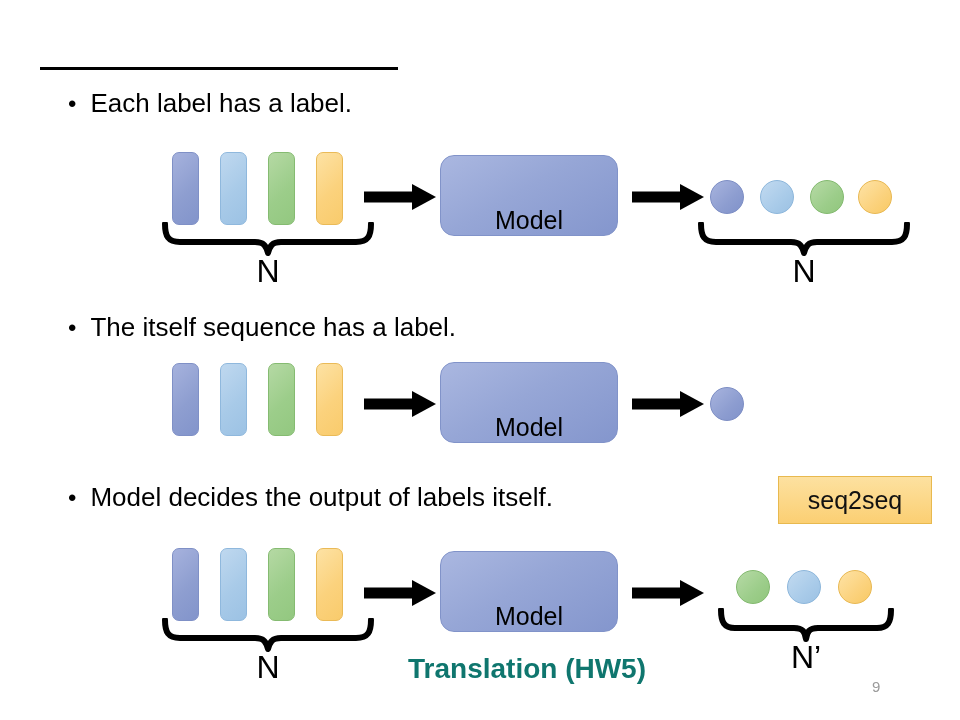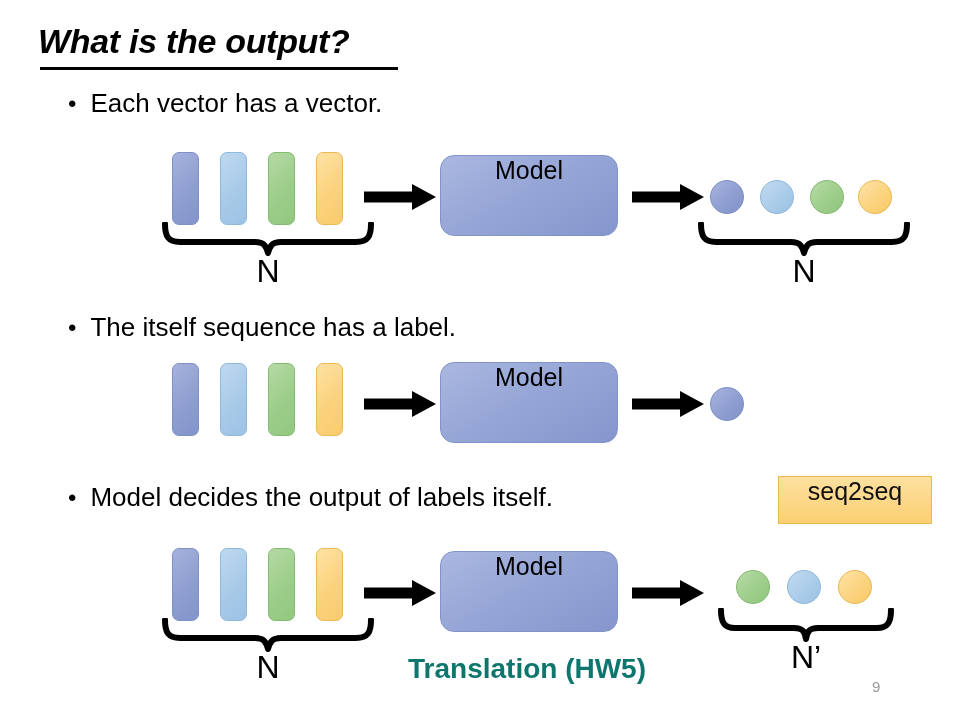--- a/index.html
+++ b/index.html
@@ -63,20 +63,21 @@
   
   .badge {
     position: absolute;
     left: 778px;
     top: 476px;
     width: 152px;
     height: 46px;
     background: linear-gradient(180deg, #fde1a0 0%, #fbcf73 100%);
     border: 1px solid #e8b94f;
     display: flex;
+    align-items: center;
     justify-content: center;
     font-size: 25px;
     color: #111;
   }
 
   
   .vec {
     position: absolute;
     width: 27px;
     height: 73px;
@@ -104,21 +105,21 @@
   
   .model {
     position: absolute;
     width: 178px;
     height: 81px;
     border-radius: 14px;
     box-sizing: border-box;
     background: linear-gradient(150deg, #aab7e0 0%, #96a6d6 45%, #8496cd 100%);
     border: 1px solid #8193c9;
     display: flex;
-    align-items: flex-start;
+    align-items: flex-end;
     justify-content: center;
     font-size: 25px;
     color: #000;
   }
 
   
   .arrow { position: absolute; }
 
   
   .brace { position: absolute; }
@@ -150,26 +151,25 @@
     top: 678px;
     font-size: 15px;
     color: #9a9a9a;
   }
 </style>
 </head>
 <body>
 
 <div class="slide">
 
-  <div class="title">What is the output?</div>
   <div class="title-rule"></div>
 
   <div class="bullet bullet-1">
     <span class="dot">•</span>
-    <span>Each vector has a vector.</span>
+    <span>Each label has a label.</span>
   </div>
 
   <div>
     <div class="vec c1" style="left:172px; top:152px;"></div>
     <div class="vec c2" style="left:220px; top:152px;"></div>
     <div class="vec c3" style="left:268px; top:152px;"></div>
     <div class="vec c4" style="left:316px; top:152px;"></div>
 
     <svg class="brace" style="left:160px; top:222px;" width="216" height="44" viewBox="0 0 216 44">
       <path d="M5,2 C5,14 8,20 20,20 L95,20 C104,20 106,24 108,31 C110,24 112,20 121,20 L196,20 C208,20 211,14 211,2" fill="none" stroke="#000" stroke-width="6" stroke-linecap="round" stroke-linejoin="round"></path>

